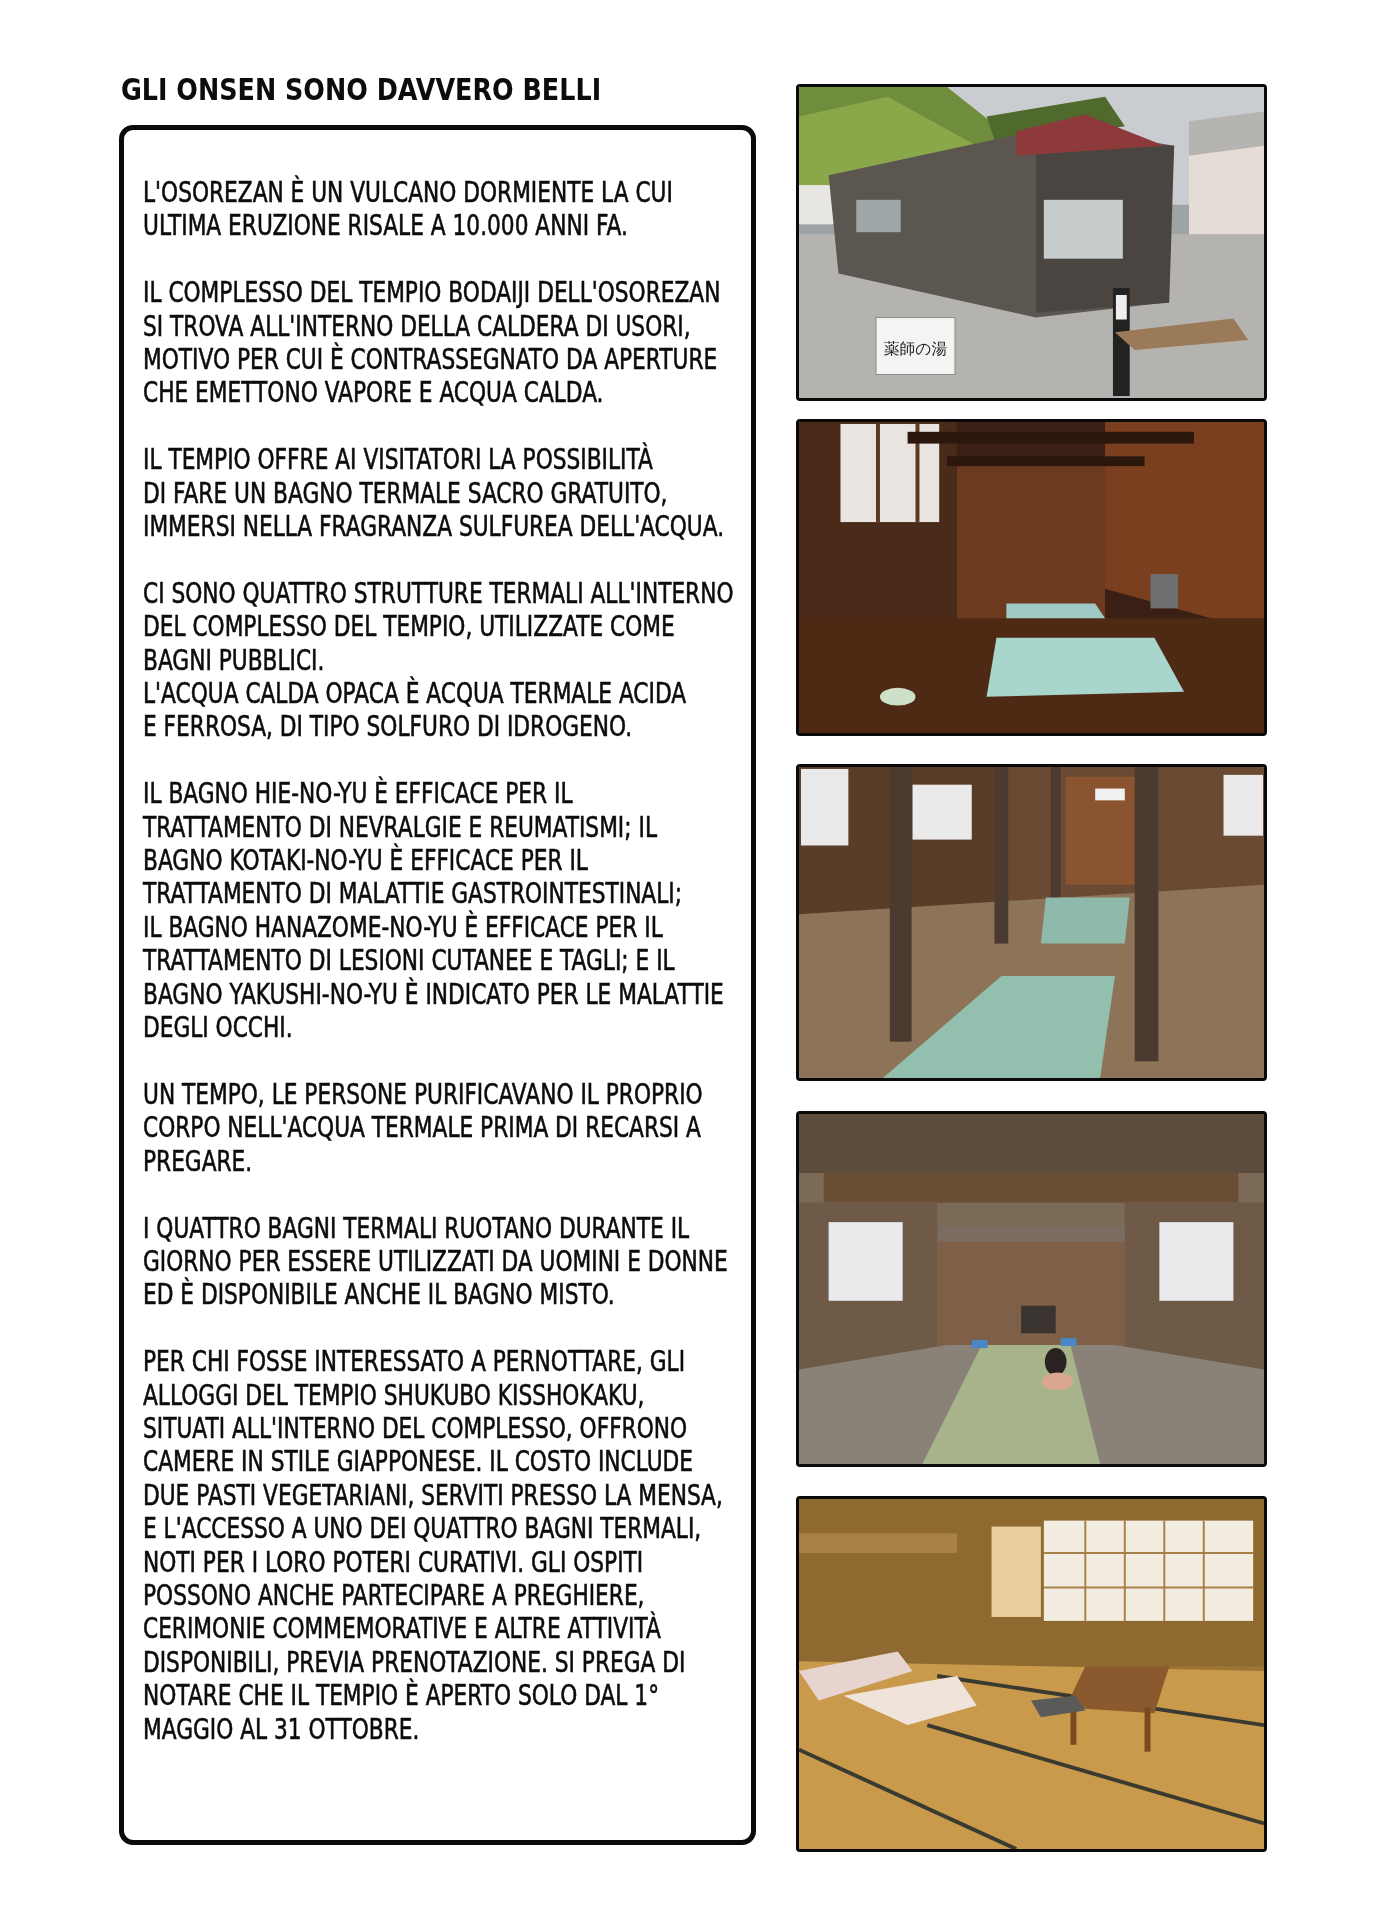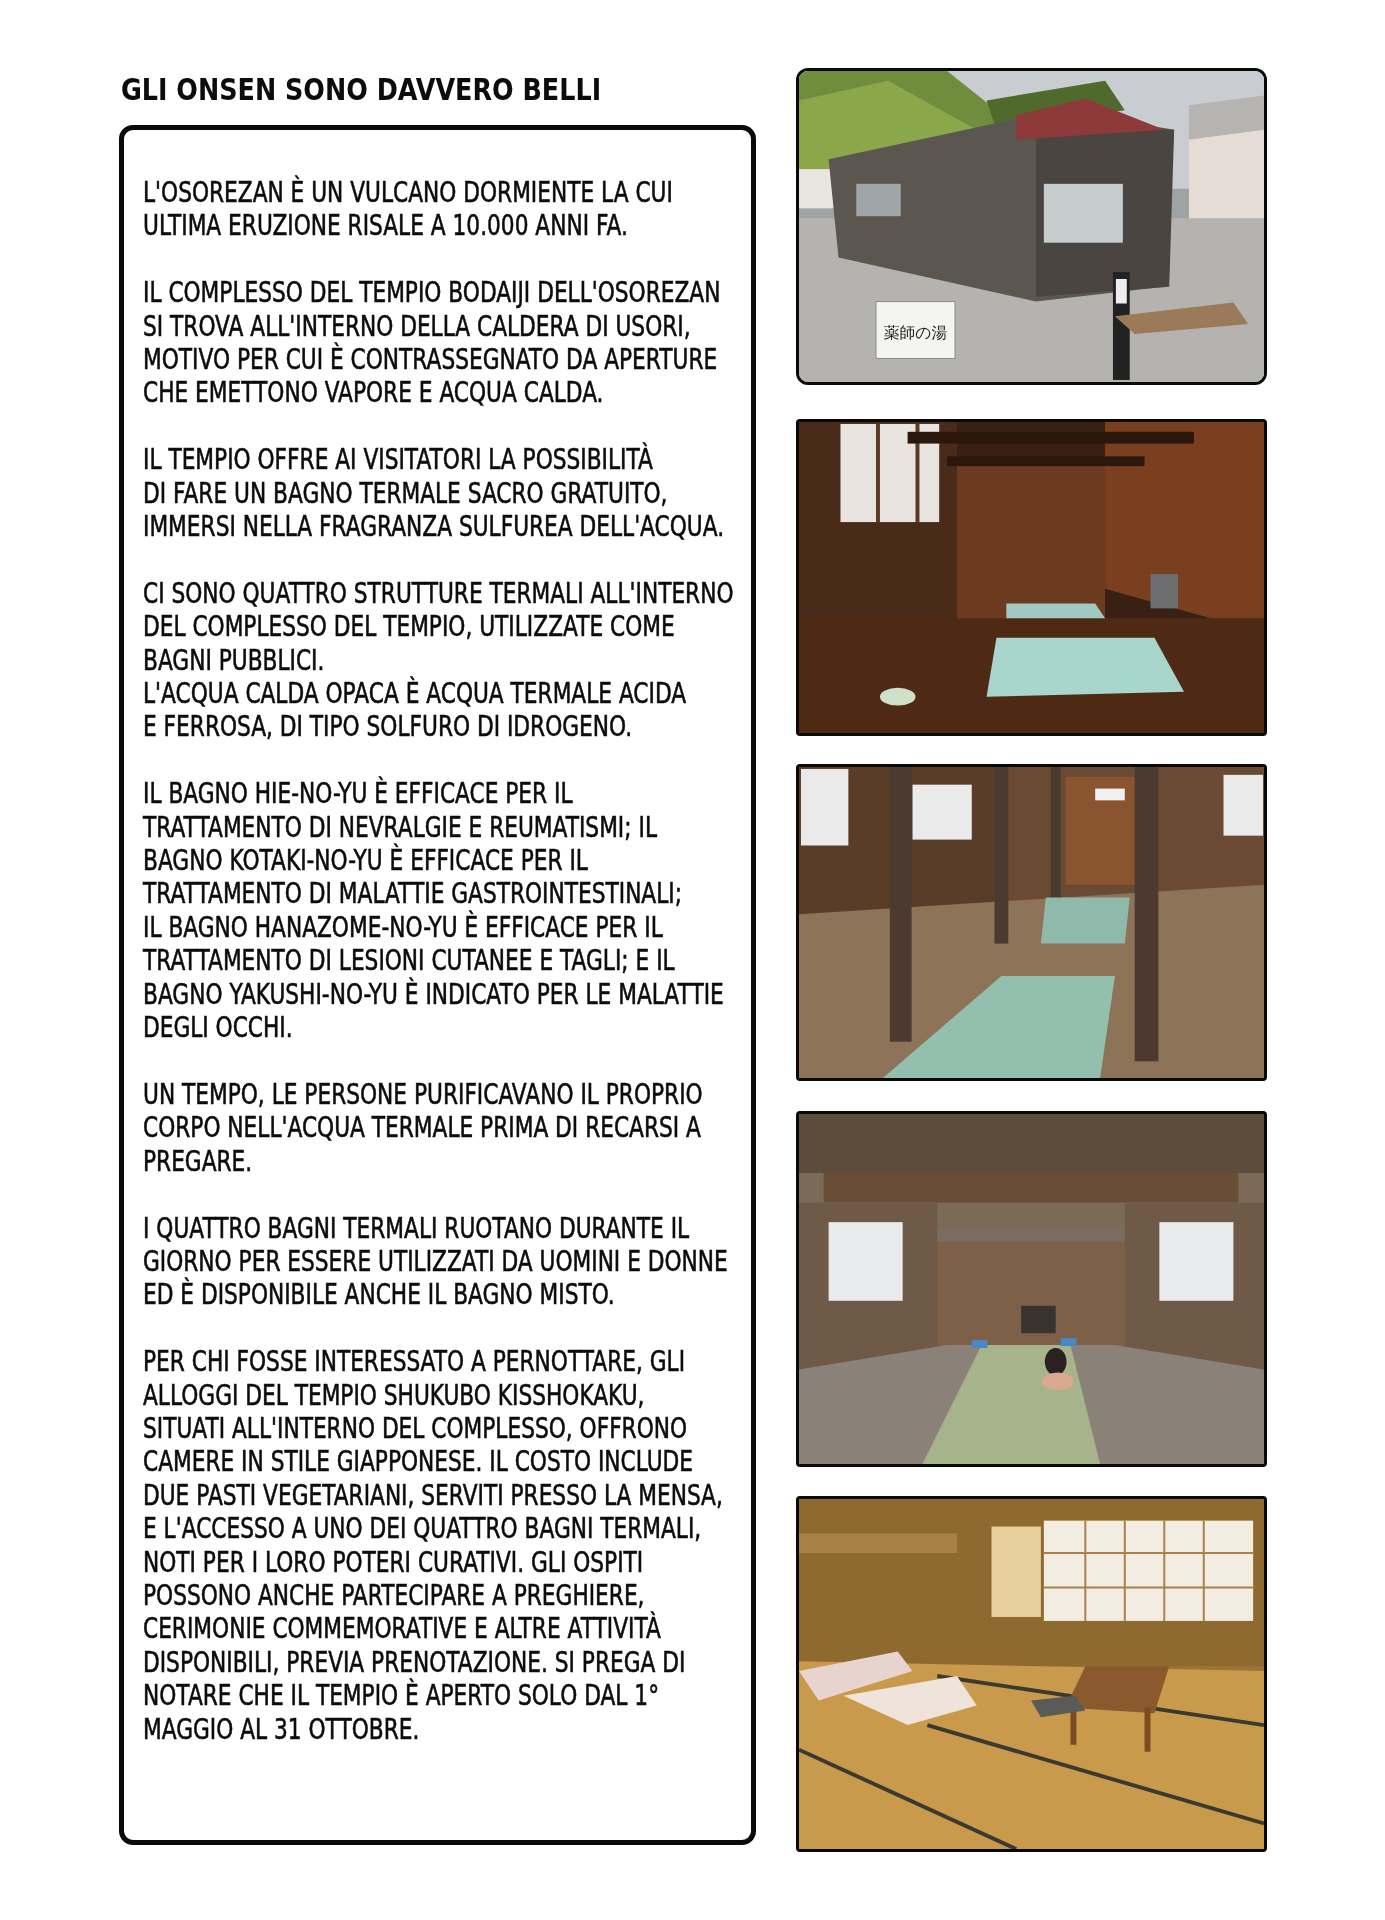--- a/index.html
+++ b/index.html
@@ -25,21 +25,21 @@
     display:block; white-space:nowrap;
     font-family:"DejaVu Sans", sans-serif; font-size:28px; line-height:33.4px; font-weight:normal;
     -webkit-text-stroke:0.6px #0c0c0c;
   }
 
   .photo {
     position:absolute; left:796px; width:471px;
     border:3px solid #0a0a0a; border-radius:4px; box-sizing:border-box; overflow:hidden;
   }
   .photo svg { display:block; width:100%; height:100%; }
-  .p1 { top:68px; height:317px;border-radius:12px; }
+  .p1 { top:84px; height:317px; }
   .p2 { top:419px; height:317px; }
   .p3 { top:764px; height:317px; }
   .p4 { top:1111px; height:356px; }
   .p5 { top:1496px; height:356px; }
 </style>
 </head>
 <body>
 
 <div class="title">GLI ONSEN SONO DAVVERO BELLI</div>
 

